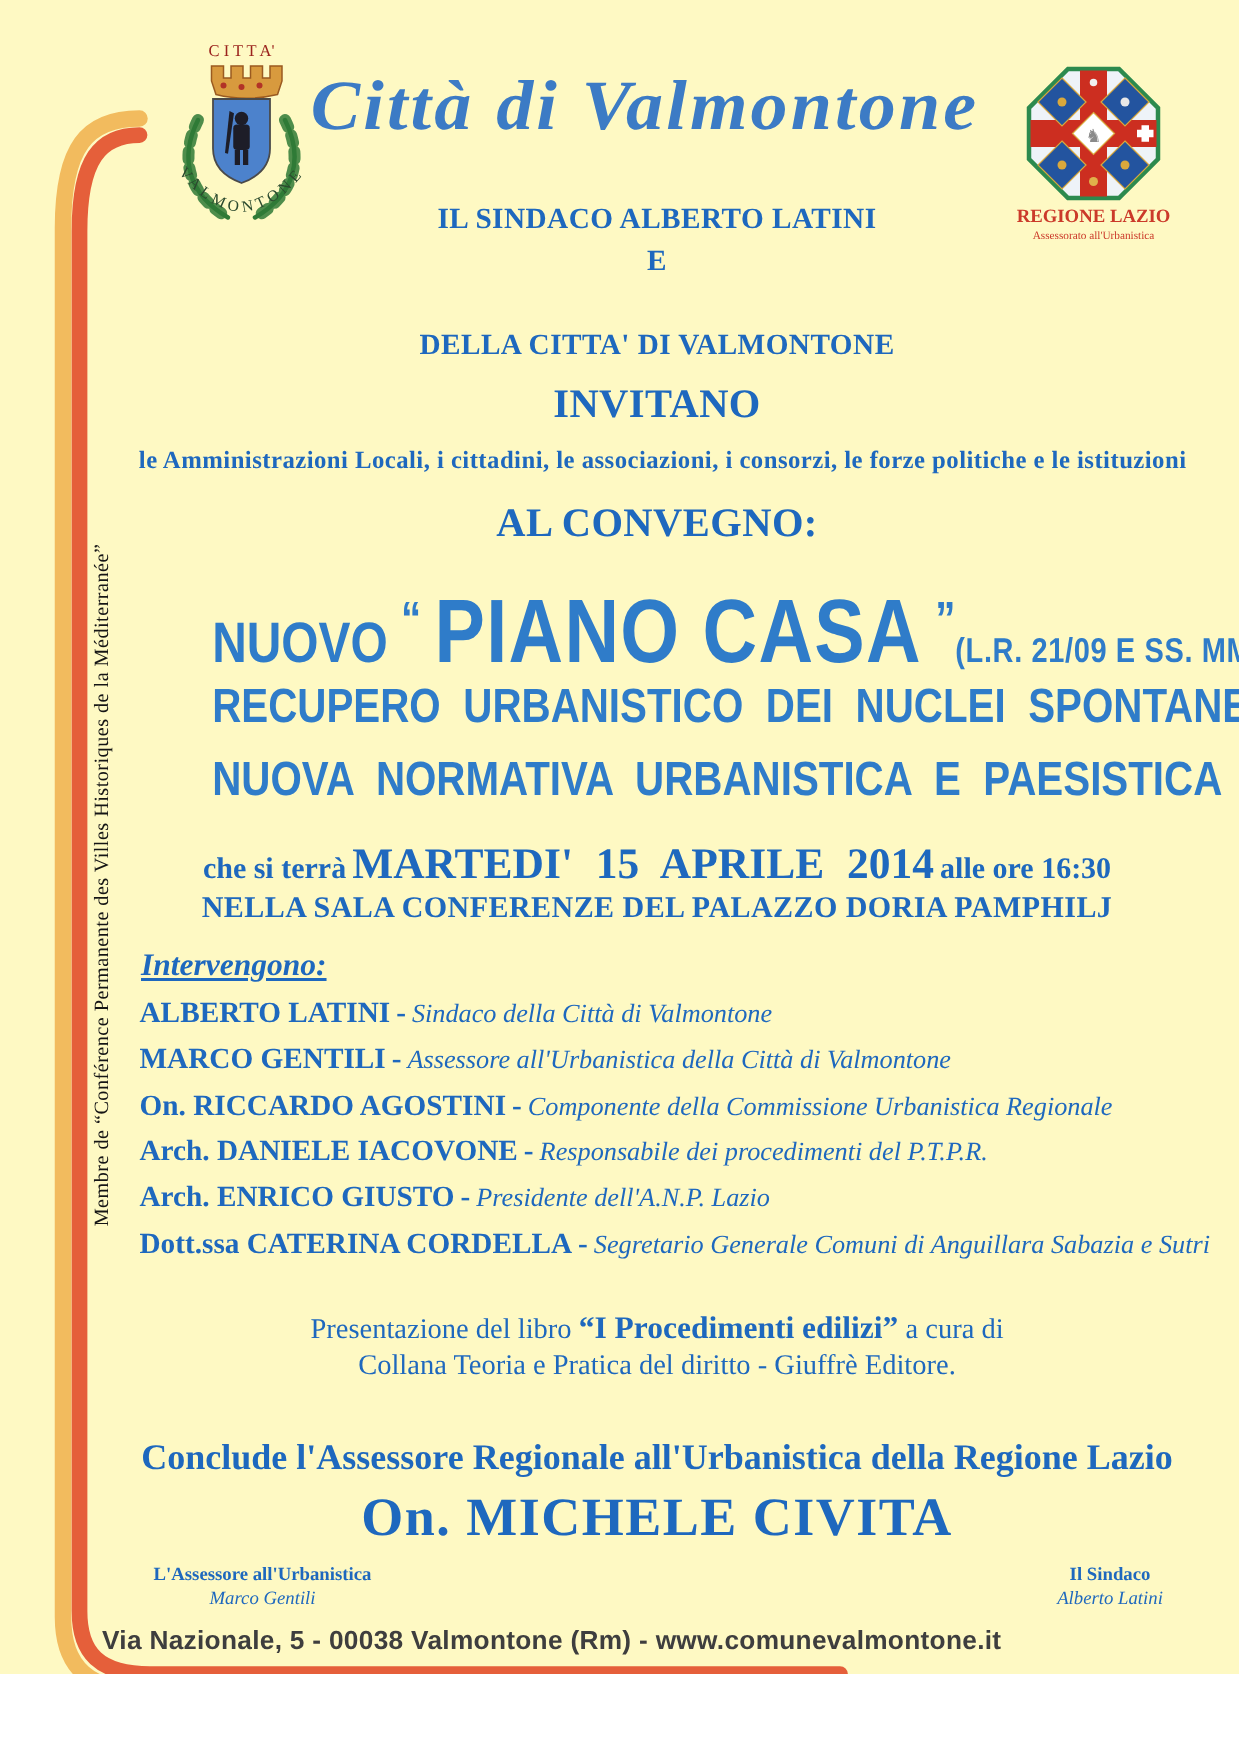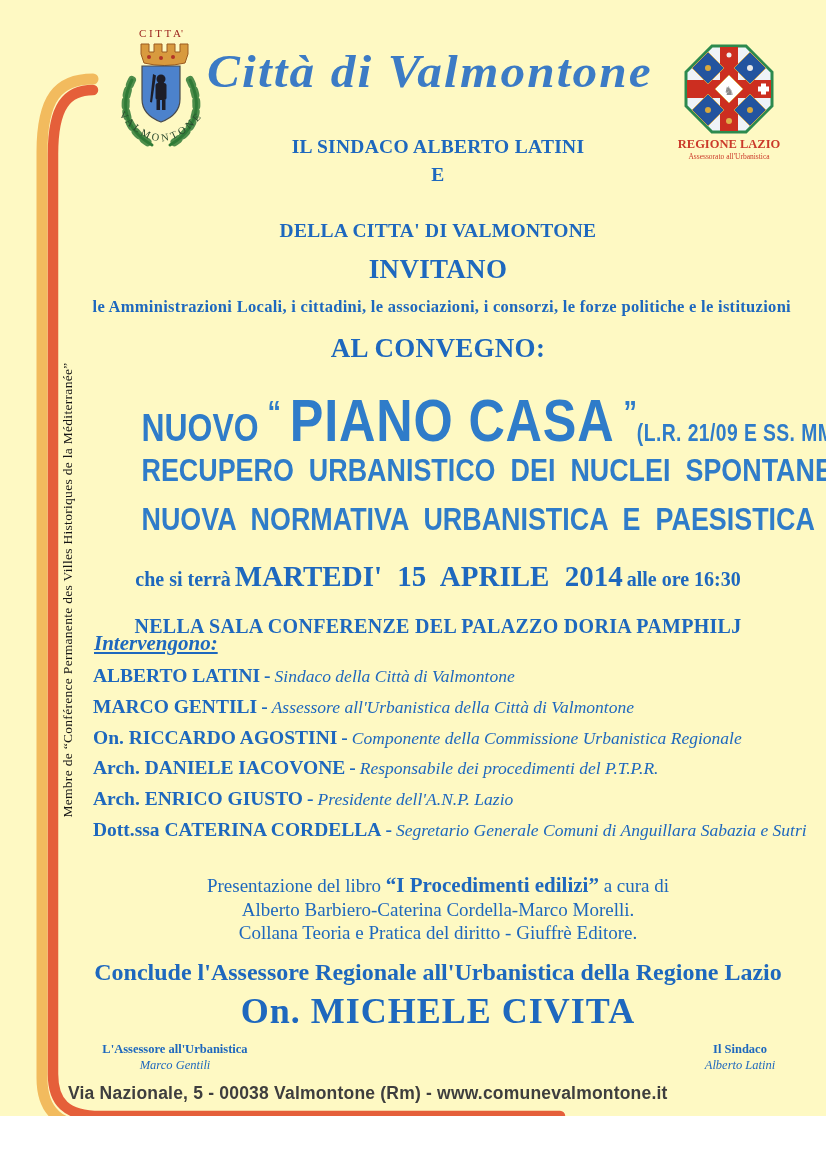--- a/index.html
+++ b/index.html
@@ -134,21 +134,21 @@
     <span class="pc-quote">”</span><span class="pc-law">(L.R.  21/09  E SS. MM. II.)</span>
   </div>
   <div class="abs col cond pc-sub" style="top:452px">RECUPERO  URBANISTICO  DEI  NUCLEI  SPONTANEI</div>
   <div class="abs col cond pc-sub" style="top:501px">NUOVA NORMATIVA URBANISTICA E PAESISTICA  REGIONALE</div>
 
   <div class="abs col" style="top:560px">
     <span class="when-pre">che si terrà</span>
     <span class="when-date">MARTEDI'  15  APRILE  2014</span>
     <span class="when-time">alle ore 16:30</span>
   </div>
-  <div class="abs col hline where" style="top:615px">NELLA SALA  CONFERENZE DEL PALAZZO DORIA PAMPHILJ</div>
+  <div class="abs col hline where" style="top:594px">NELLA SALA  CONFERENZE DEL PALAZZO DORIA PAMPHILJ</div>
 
   <div class="abs interv" style="left:94px;top:631px">Intervengono:</div>
 
   <div class="abs speakers" style="top:665px">
     <div class="speaker">
       <span class="sp-name">ALBERTO  LATINI</span>
       <span class="sp-dash">-</span>
       <span class="sp-role">Sindaco della Città di Valmontone</span>
     </div>
     <div class="speaker">
@@ -175,21 +175,20 @@
       <span class="sp-name">Dott.ssa CATERINA CORDELLA</span>
       <span class="sp-dash">-</span>
       <span class="sp-role">Segretario Generale Comuni di Anguillara Sabazia e Sutri</span>
     </div>
   </div>
 
   <div class="abs col" style="top:874px">
     <div class="book-line">
       <span>Presentazione del libro </span><span class="book-title">“I Procedimenti edilizi”</span><span> a cura di</span>
     </div>
-    <div class="book-line">Alberto Barbiero-Caterina Cordella-Marco Morelli.</div>
     <div class="book-line">Collana Teoria e Pratica del diritto - Giuffrè Editore.</div>
   </div>
 
   <div class="abs col concl2" style="top:990px">On. MICHELE CIVITA</div>
   <div class="abs col concl1" style="top:959px">Conclude l'Assessore Regionale all'Urbanistica della Regione Lazio</div>
 
   <div class="abs sig" style="left:95px;top:1041px;width:160px">
     <div class="t">L'Assessore all'Urbanistica</div>
     <div class="n">Marco Gentili</div>
   </div>

